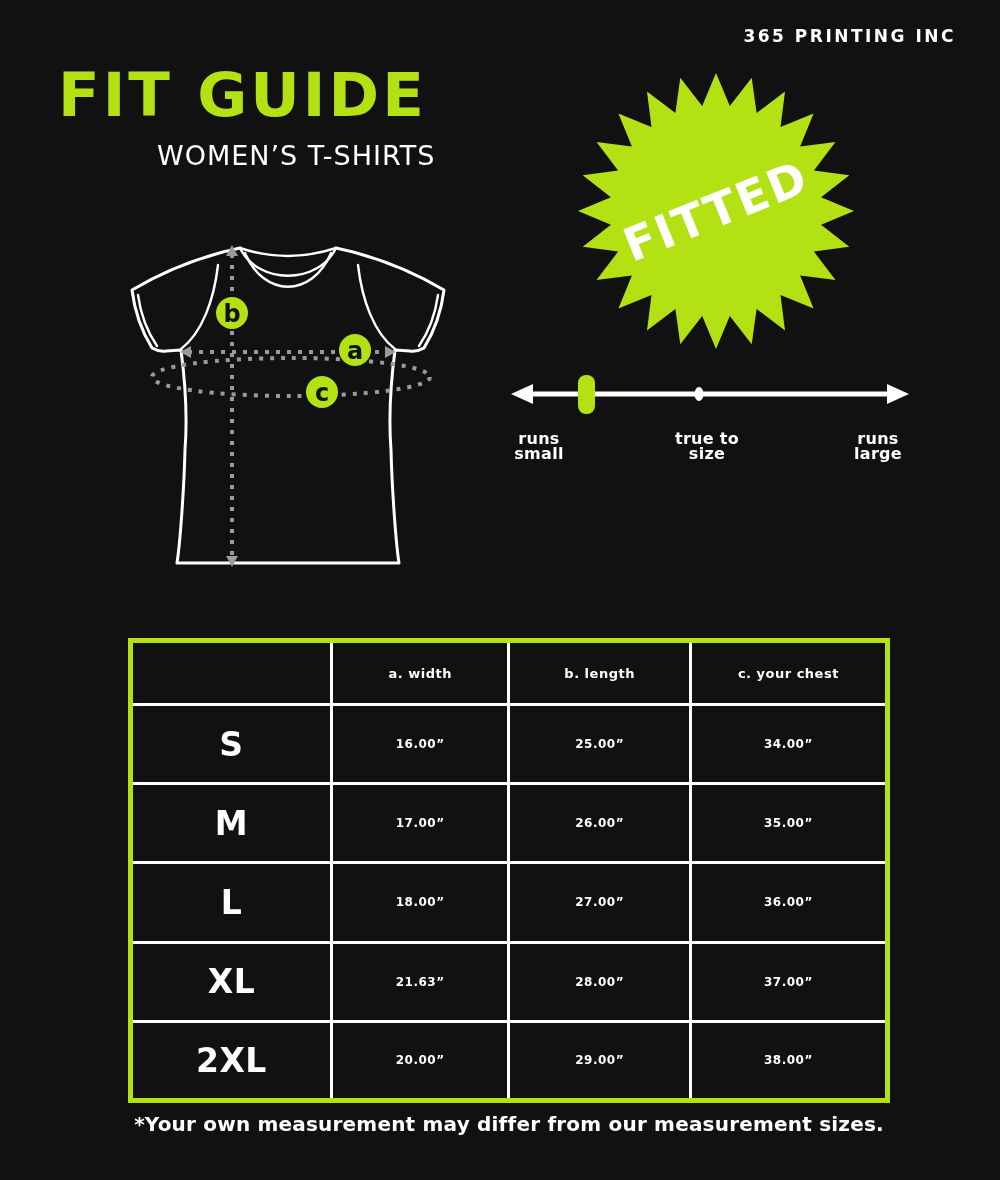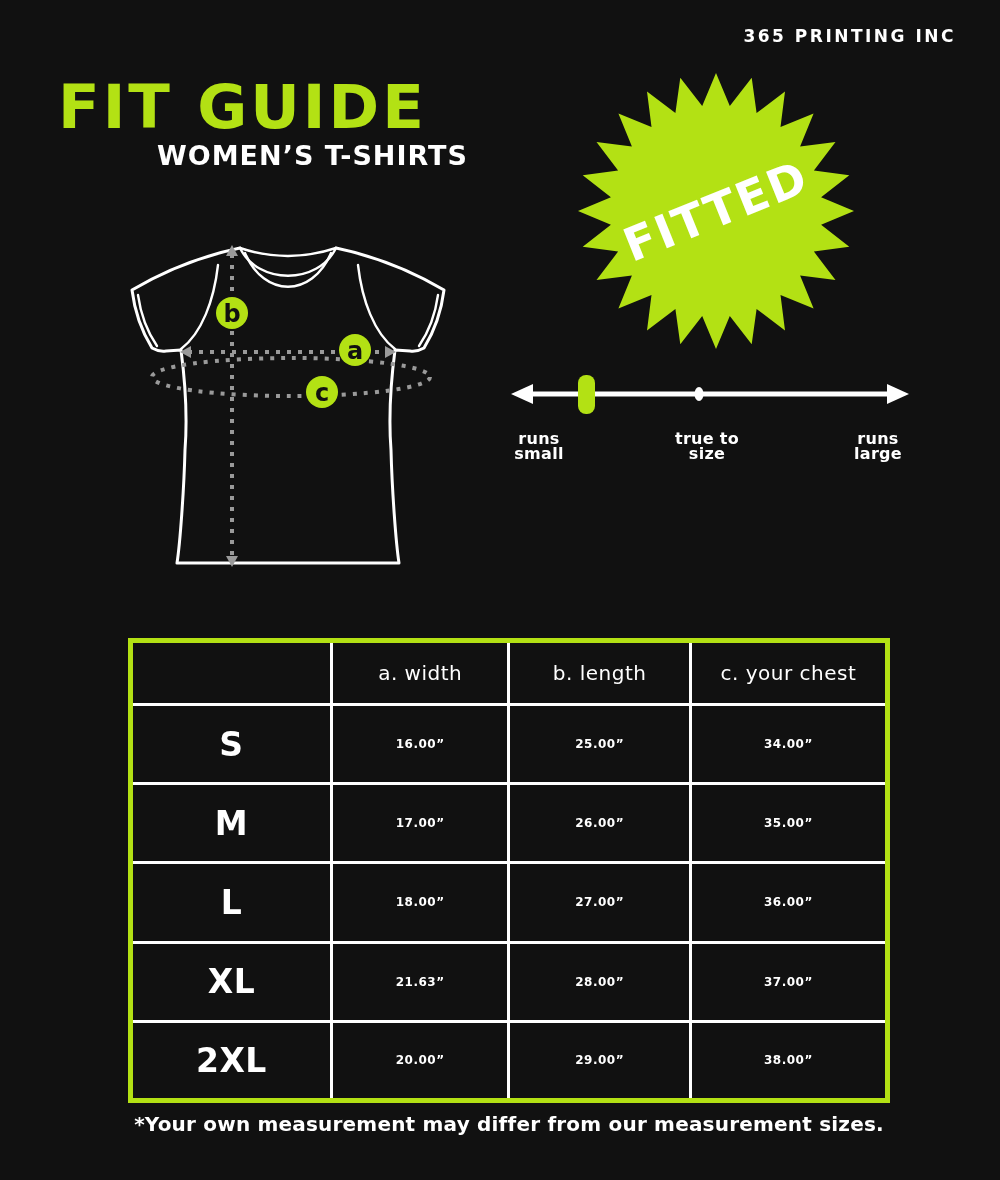--- a/index.html
+++ b/index.html
@@ -12,27 +12,27 @@
   .canvas{
     position:relative;width:1000px;height:1180px;overflow:hidden;
     background:var(--background);
     font-family:"DejaVu Sans",sans-serif;color:var(--text);
   }
   .brand{
     position:absolute;top:26px;right:44px;
     font-size:17px;font-weight:bold;letter-spacing:2.5px;white-space:nowrap;
   }
   .title{
-    position:absolute;left:58px;top:76px;margin:0;
+    position:absolute;left:58px;top:64px;margin:0;
     font-size:61px;font-weight:bold;letter-spacing:3px;line-height:1;
     color:var(--accent);white-space:nowrap;text-align:right;
   }
   .subtitle{
     position:absolute;left:157px;top:140px;
-    font-size:27px;font-weight:bold;letter-spacing:1px;white-space:nowrap;
+    font-size:27px;font-weight:normal;letter-spacing:1px;white-space:nowrap;
   }
   
   .shirt-svg{position:absolute;left:118px;top:228px;width:340px;height:350px;}
   .outline{fill:none;stroke:#ffffff;stroke-width:3;stroke-linejoin:round;stroke-linecap:round;}
   .thin{fill:none;stroke:#ffffff;stroke-width:2.4;stroke-linecap:round;}
   .dashline{fill:none;stroke:var(--dash);stroke-width:4;stroke-dasharray:4 7;}
   .dashhead{fill:var(--dash);}
   .marker-dot{fill:var(--accent);}
   .marker-letter{
     fill:#111111;font-family:"DejaVu Sans",sans-serif;
@@ -65,21 +65,21 @@
     border-collapse:collapse;table-layout:fixed;
     border:5px solid var(--accent);
   }
   .size-table th,.size-table td{
     border:3px solid #ffffff;text-align:center;vertical-align:middle;
     color:var(--text);padding:0;
   }
   .size-table thead tr{height:64px;}
   .size-table tbody tr{height:66px;}
   .col0{width:26.5%;} .col1{width:23.5%;} .col2{width:24%;} .col3{width:26%;}
-  .size-table th{font-size:20px;font-weight:normal;letter-spacing:0.5px;}
+  .size-table th{font-size:13px;font-weight:bold;letter-spacing:0.5px;}
   .size-table td{font-size:12px;font-weight:bold;letter-spacing:0.5px;}
   .size-table td.size{font-size:33px;font-weight:bold;}
   .footnote{
     position:absolute;left:128px;top:1112px;width:762px;
     text-align:center;font-size:20px;font-weight:bold;letter-spacing:0.2px;
   }
 </style>
 </head>
 <body>
 

